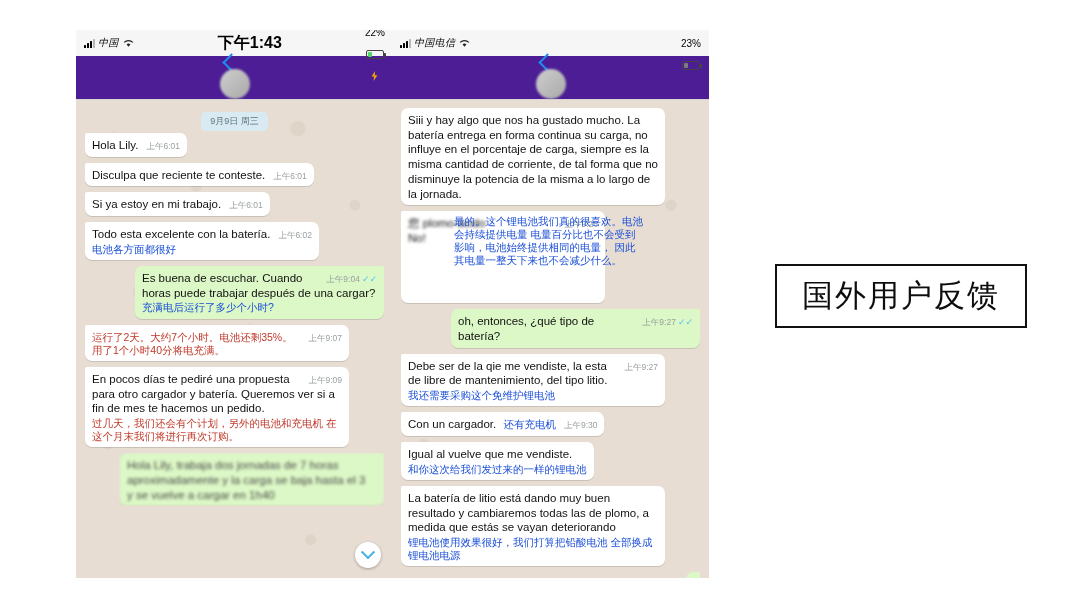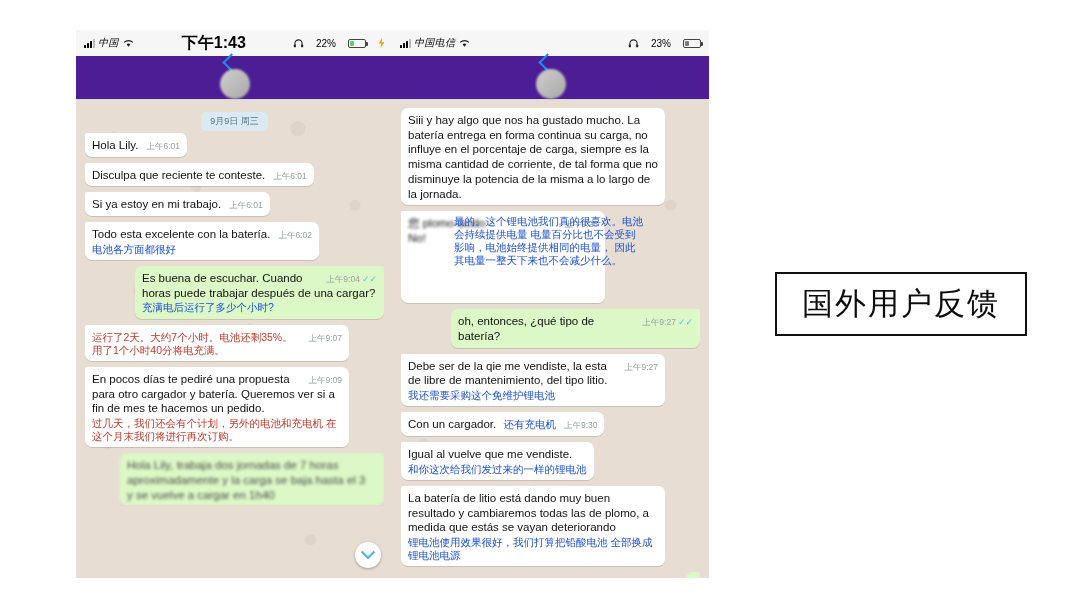--- a/index.html
+++ b/index.html
@@ -49,21 +49,21 @@
   .sb-bars i:nth-child(3){height:7px}
   .sb-bars i:nth-child(4){height:9px;background:#b8b8b8}
   .sb-carrier { font-size: 10px; letter-spacing: .3px; font-style: italic; }
   .sb-wifi { width: 13px; height: 10px; }
   .sb-center {
     flex: 1;
     text-align: center;
     font-size: 16px;
     font-weight: bold;
   }
-  .sb-right { display: flex; align-items: center; gap: 12px; font-size: 10px; }
+  .sb-right { display: flex; align-items: center; gap: 12px; font-size: 10px; flex-direction: column; }
   .sb-batt {
     width: 18px; height: 9px;
     border: 1px solid #444; border-radius: 2px;
     position: relative; box-sizing: border-box;
   }
   .sb-batt::after {
     content: ""; position: absolute; right: -3px; top: 2px;
     width: 2px; height: 4px; background: #444; border-radius: 0 1px 1px 0;
   }
   .sb-batt .fill { position: absolute; left: 1px; top: 1px; bottom: 1px; background: #4cd964; border-radius: 1px; }
@@ -212,21 +212,21 @@
     height: 34px;
     background: linear-gradient(to bottom, rgba(231,221,211,0) 0%, rgba(231,221,211,.0) 40%, rgba(231,221,211,0) 100%);
     z-index: 2;
   }
   .partial-bubble { overflow: hidden; }
 
   
   .caption-box {
     position: absolute;
     left: 775px;
-    top: 272px;
+    top: 264px;
     width: 248px;
     height: 60px;
     border: 2px solid #111;
     display: flex;
     align-items: center;
     justify-content: center;
     background: #fff;
   }
   .caption-box span {
     font-family: "DejaVu Sans", sans-serif;

